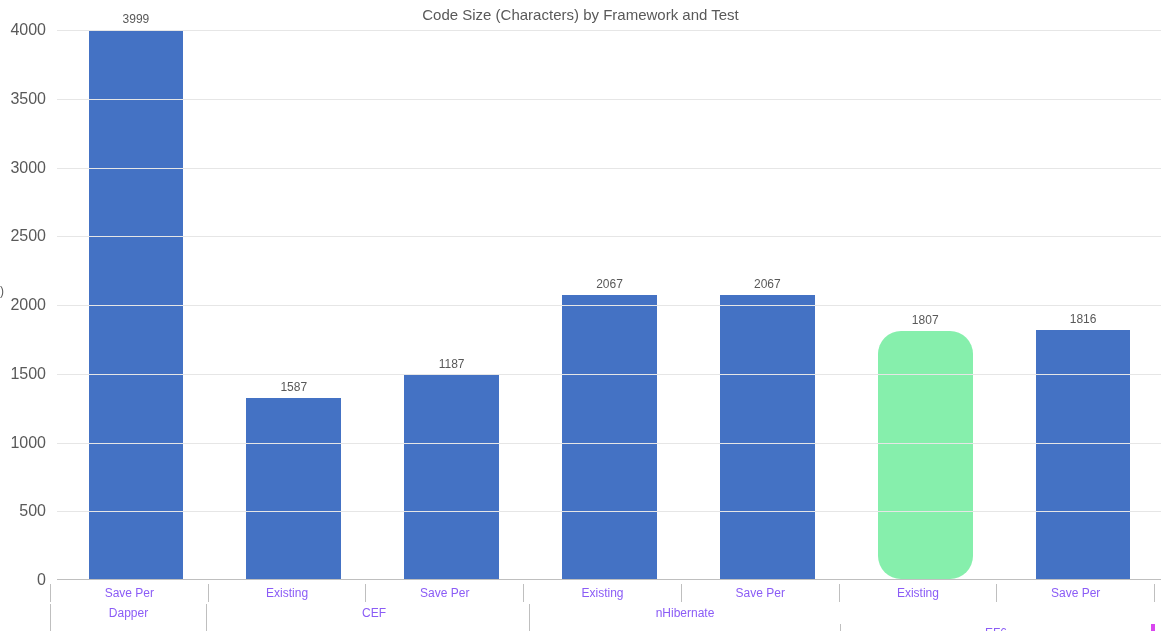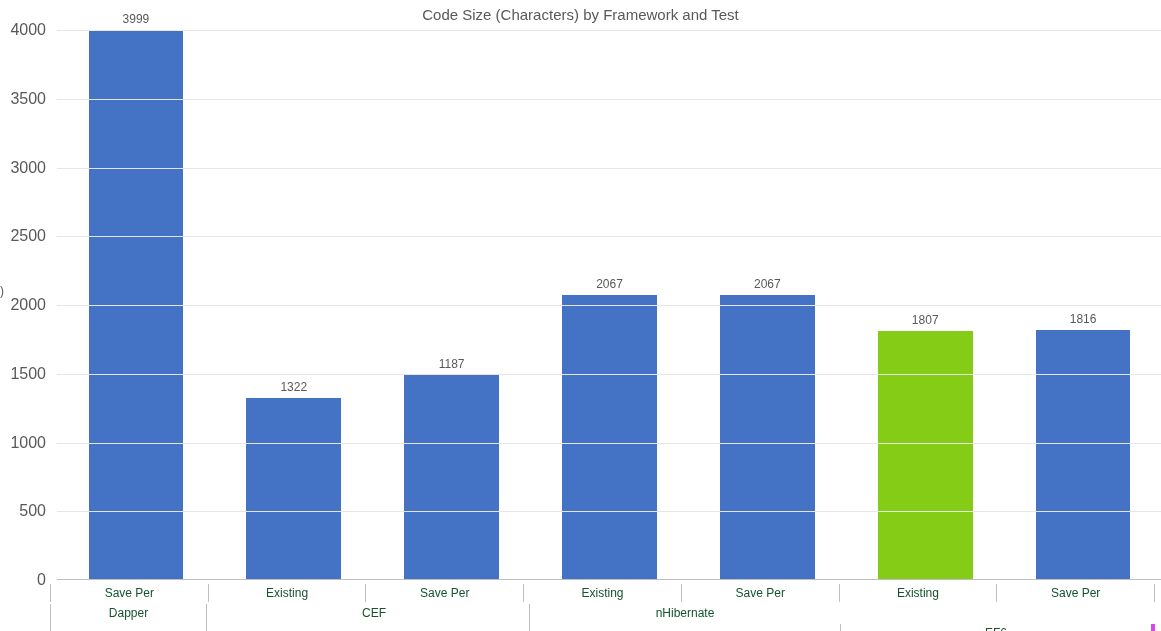--- a/index.html
+++ b/index.html
@@ -82,21 +82,21 @@
     color: #595959;
     padding-bottom: 4px;
     white-space: nowrap;
   }
   .xaxis-row1, .xaxis-row2 {
     position: absolute;
     left: 50px;
     width: 1105px;
     display: flex;
     font-size: 12px;
-    color: #14532d;
+    color: #8b5cf6;
   }
   .xaxis-row1 { top: 584px; }
   .xaxis-row2 { top: 604px; }
   .xcat {
     flex: 1 1 0;
     text-align: center;
     border-left: 1px solid #bfbfbf;
     padding: 2px 0;
     position: relative;
   }
@@ -124,40 +124,40 @@
 
   <div class="plot" id="plot">
     <div class="bars" id="bars">
         <div class="slot">
           <div class="bar" style="height: 99.975%; background: rgb(68, 114, 196);">
             <div class="barlabel">3999</div>
           </div>
         </div>
         <div class="slot">
           <div class="bar" style="height: 33.05%; background: rgb(68, 114, 196);">
-            <div class="barlabel">1322</div>
+            <div class="barlabel">1587</div>
           </div>
         </div>
         <div class="slot">
           <div class="bar" style="height: 37.125%; background: rgb(68, 114, 196);">
             <div class="barlabel">1187</div>
           </div>
         </div>
         <div class="slot">
           <div class="bar" style="height: 51.675%; background: rgb(68, 114, 196);">
             <div class="barlabel">2067</div>
           </div>
         </div>
         <div class="slot">
           <div class="bar" style="height: 51.675%; background: rgb(68, 114, 196);">
             <div class="barlabel">2067</div>
           </div>
         </div>
         <div class="slot">
-          <div class="bar" style="height: 45.175%; background: #84cc16;">
+          <div class="bar" style="height: 45.175%; background: #86efac; border-radius: 23px;">
             <div class="barlabel">1807</div>
           </div>
         </div>
         <div class="slot">
           <div class="bar" style="height: 45.4%; background: rgb(68, 114, 196);">
             <div class="barlabel">1816</div>
           </div>
         </div>
       </div>
   <div class="gridline" style="top: 481.25px;"></div>

